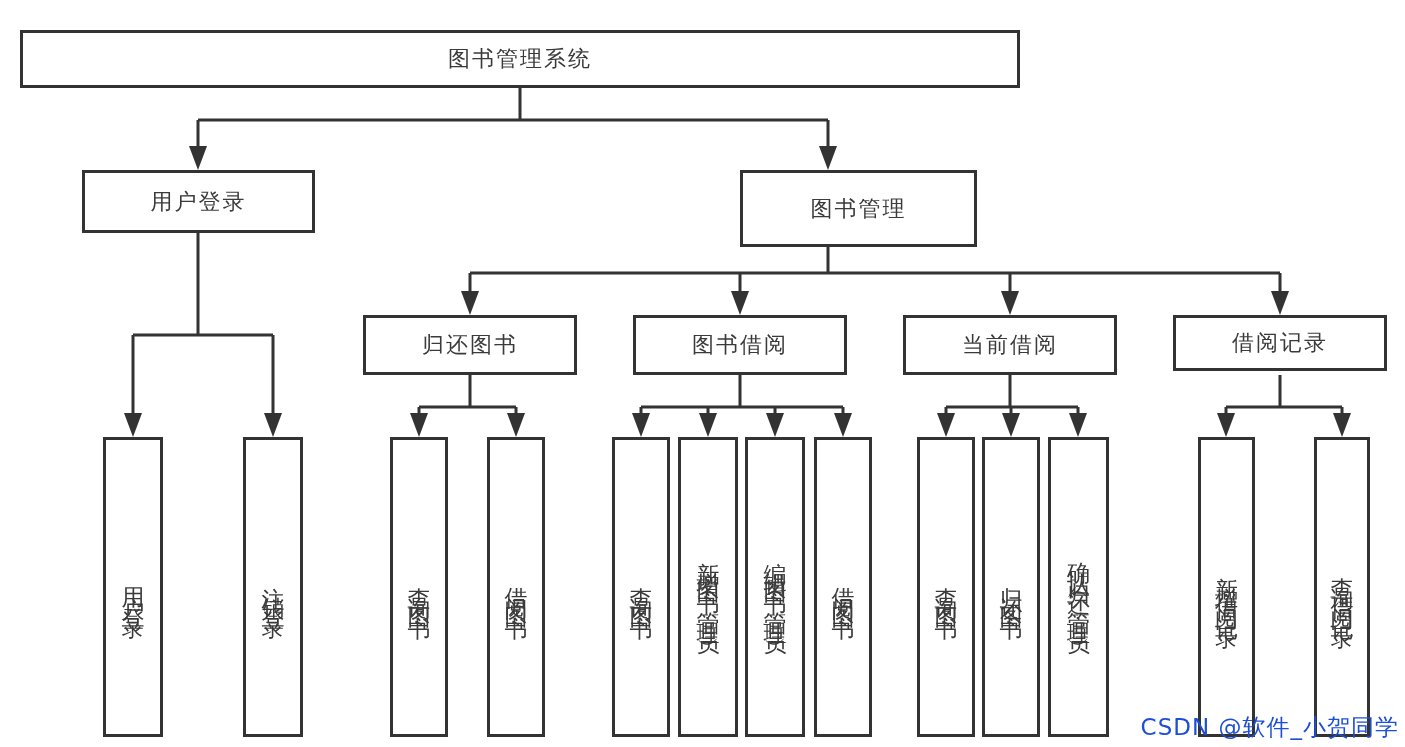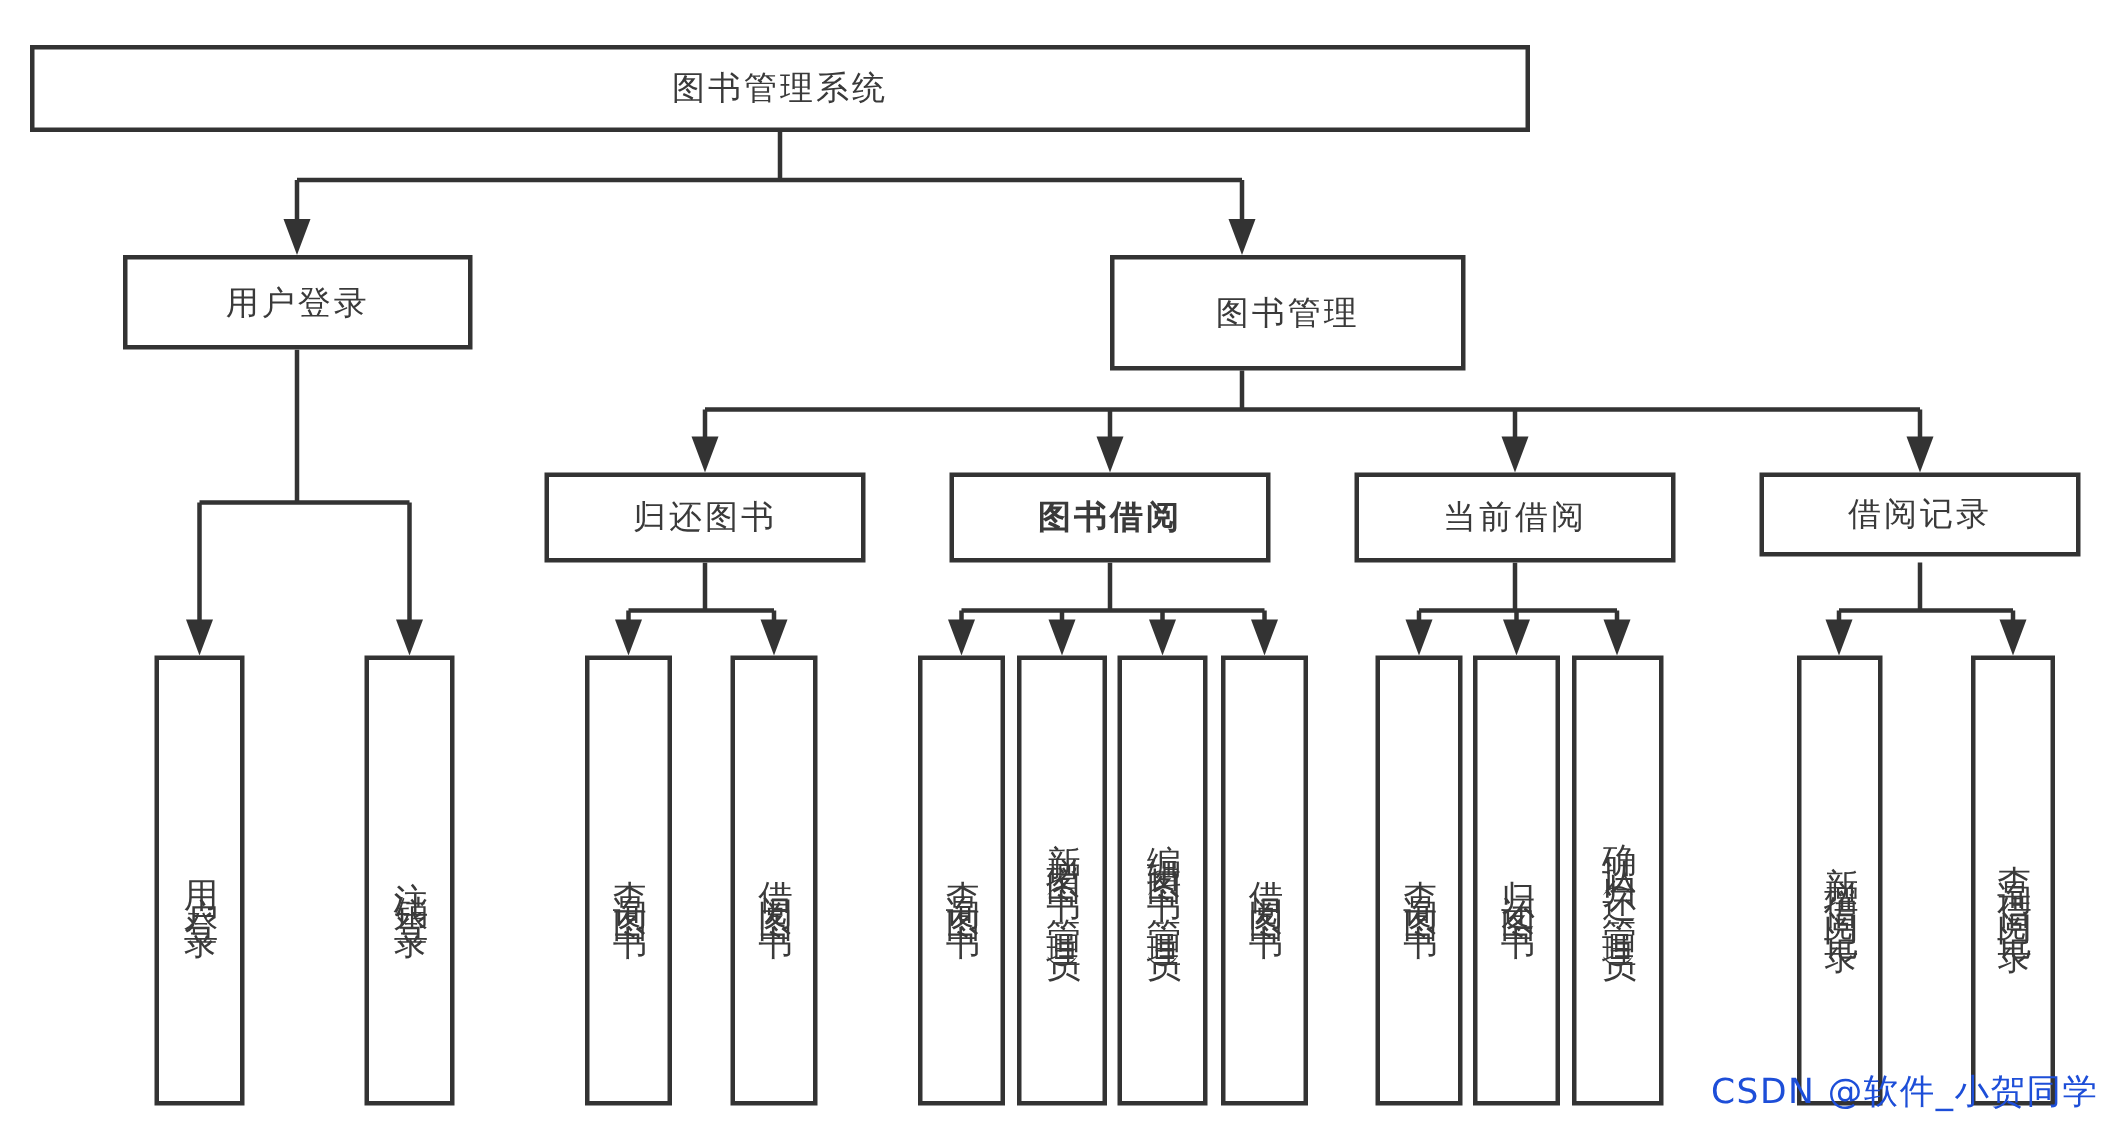--- a/index.html
+++ b/index.html
@@ -100,21 +100,21 @@
       <polygon points="1333,413 1351,413 1342,437"></polygon>
     </g>
   </svg>
 
   <div class="node" style="left:20px; top:10px; width:1000px; height:58px;margin-top:20px;">图书管理系统</div>
 
   <div class="node" style="left:82px; top:170px; width:233px; height:63px;">用户登录</div>
   <div class="node" style="left:710px; top:170px; width:237px; height:77px;margin-left:30px;">图书管理</div>
 
   <div class="node" style="left:363px; top:315px; width:214px; height:60px;">归还图书</div>
-  <div class="node" style="left:633px; top:315px; width:214px; height:60px;font-weight:bold;">图书借阅</div>
+  <div class="node" style="left:633px; top:315px; width:214px; height:60px;">图书借阅</div>
   <div class="node" style="left:903px; top:315px; width:214px; height:60px;text-align:right;">当前借阅</div>
   <div class="node" style="left:1173px; top:315px; width:214px; height:56px;">借阅记录</div>
 
   <div class="node v" style="left:103px; top:437px; width:60px; height:300px;">用户登录</div>
   <div class="node v" style="left:243px; top:437px; width:60px; height:300px;">注销登录</div>
 
   <div class="node v" style="left:390px; top:437px; width:58px; height:300px;">查询图书</div>
   <div class="node v" style="left:487px; top:437px; width:58px; height:300px;">借阅图书</div>
 
   <div class="node v" style="left:612px; top:437px; width:58px; height:300px;">查询图书</div>

